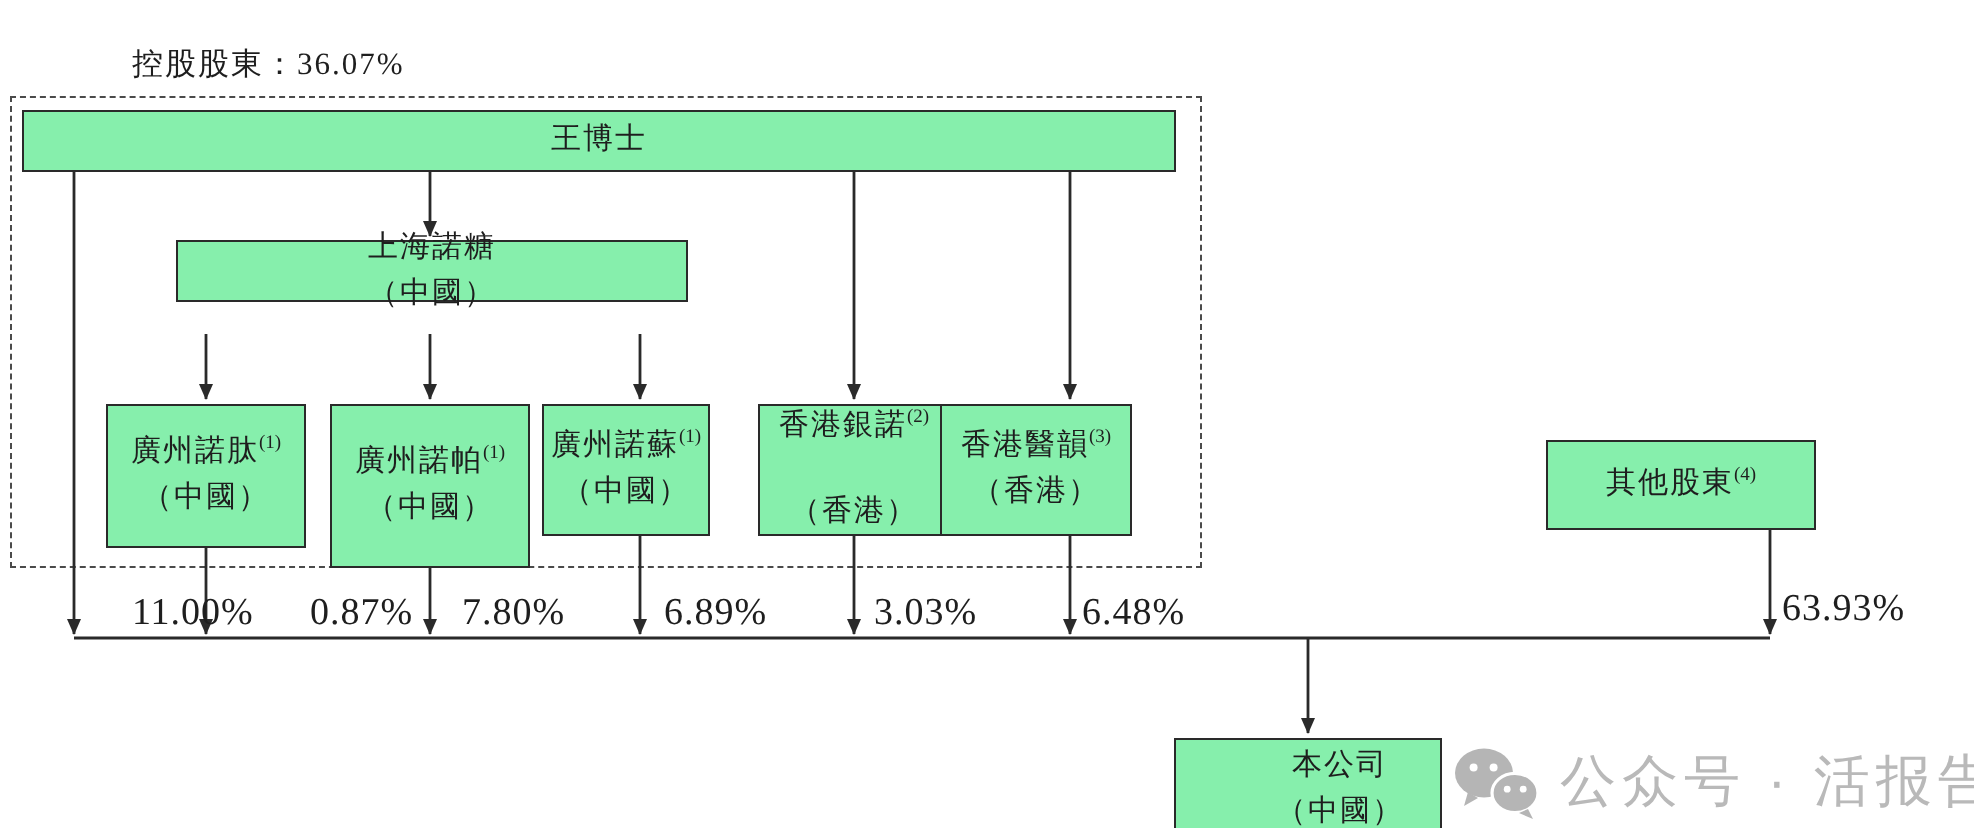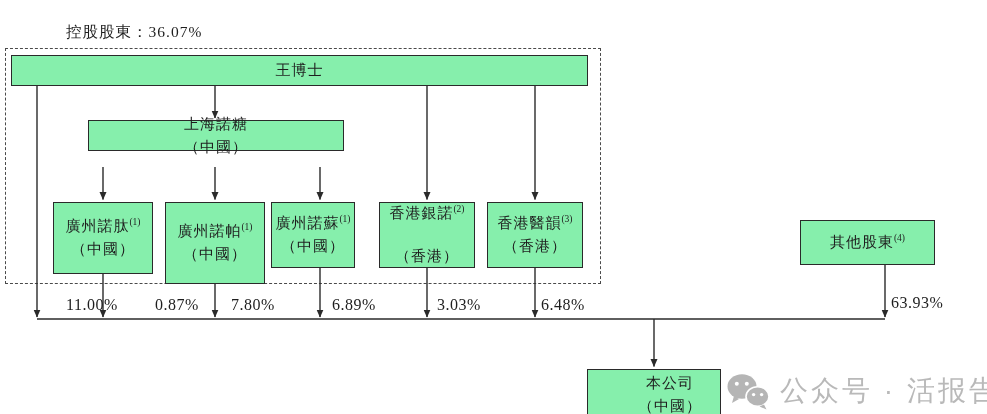--- a/index.html
+++ b/index.html
@@ -15,21 +15,21 @@
     border:1px dashed #4a4a4a;box-sizing:border-box;
   }
   .edges{position:absolute;left:0;top:0;width:987px;height:414px;}
   .node{
     position:absolute;box-sizing:border-box;background:#86efac;
     border:1.5px solid #2a2a2a;display:flex;flex-direction:column;
     align-items:center;justify-content:center;text-align:center;
     font-size:15px;line-height:23px;letter-spacing:1px;white-space:nowrap;
   }
   .node sup{font-size:9.5px;letter-spacing:0;line-height:0;vertical-align:6px;}
-  .pct{position:absolute;font-size:16px;letter-spacing:.5px;white-space:nowrap;}
+  .pct{position:absolute;font-size:19px;letter-spacing:.5px;white-space:nowrap;}
   .watermark{
     position:absolute;left:726px;top:355px;display:flex;align-items:center;gap:10px;
     color:#b9b9b9;font-family:"Liberation Sans","DejaVu Sans",sans-serif;
     font-size:28px;letter-spacing:3px;white-space:nowrap;
   }
   .wm-icon{width:44px;height:37px;flex:0 0 auto;}
 </style>
 </head>
 <body>
 
@@ -87,26 +87,26 @@
   <div class="node" style="left:271px;top:185px;width:84px;height:66px;">
     <div><span>廣州諾蘇</span><sup>(1)</sup></div>
     <div>（中國）</div>
   </div>
 
   <div class="node" style="left:379px;top:185px;width:96px;height:66px;gap:20px;">
     <div><span>香港銀諾</span><sup>(2)</sup></div>
     <div>（香港）</div>
   </div>
 
-  <div class="node" style="left:487px;top:185px;width:96px;height:66px;">
+  <div class="node" style="left:470px;top:185px;width:96px;height:66px;">
     <div><span>香港醫韻</span><sup>(3)</sup></div>
     <div>（香港）</div>
   </div>
 
-  <div class="node" style="left:800px;top:203px;width:135px;height:45px;">
+  <div class="node" style="left:773px;top:203px;width:135px;height:45px;">
     <div><span>其他股東</span><sup>(4)</sup></div>
   </div>
 
   <div class="node" style="left:587px;top:352px;width:134px;height:51px;padding-left:32px;">
     <div><span>本公司</span></div>
     <div>（中國）</div>
   </div>
 
   <div class="pct" style="left:66px;top:279px;">11.00%</div>
   <div class="pct" style="left:155px;top:279px;">0.87%</div>

